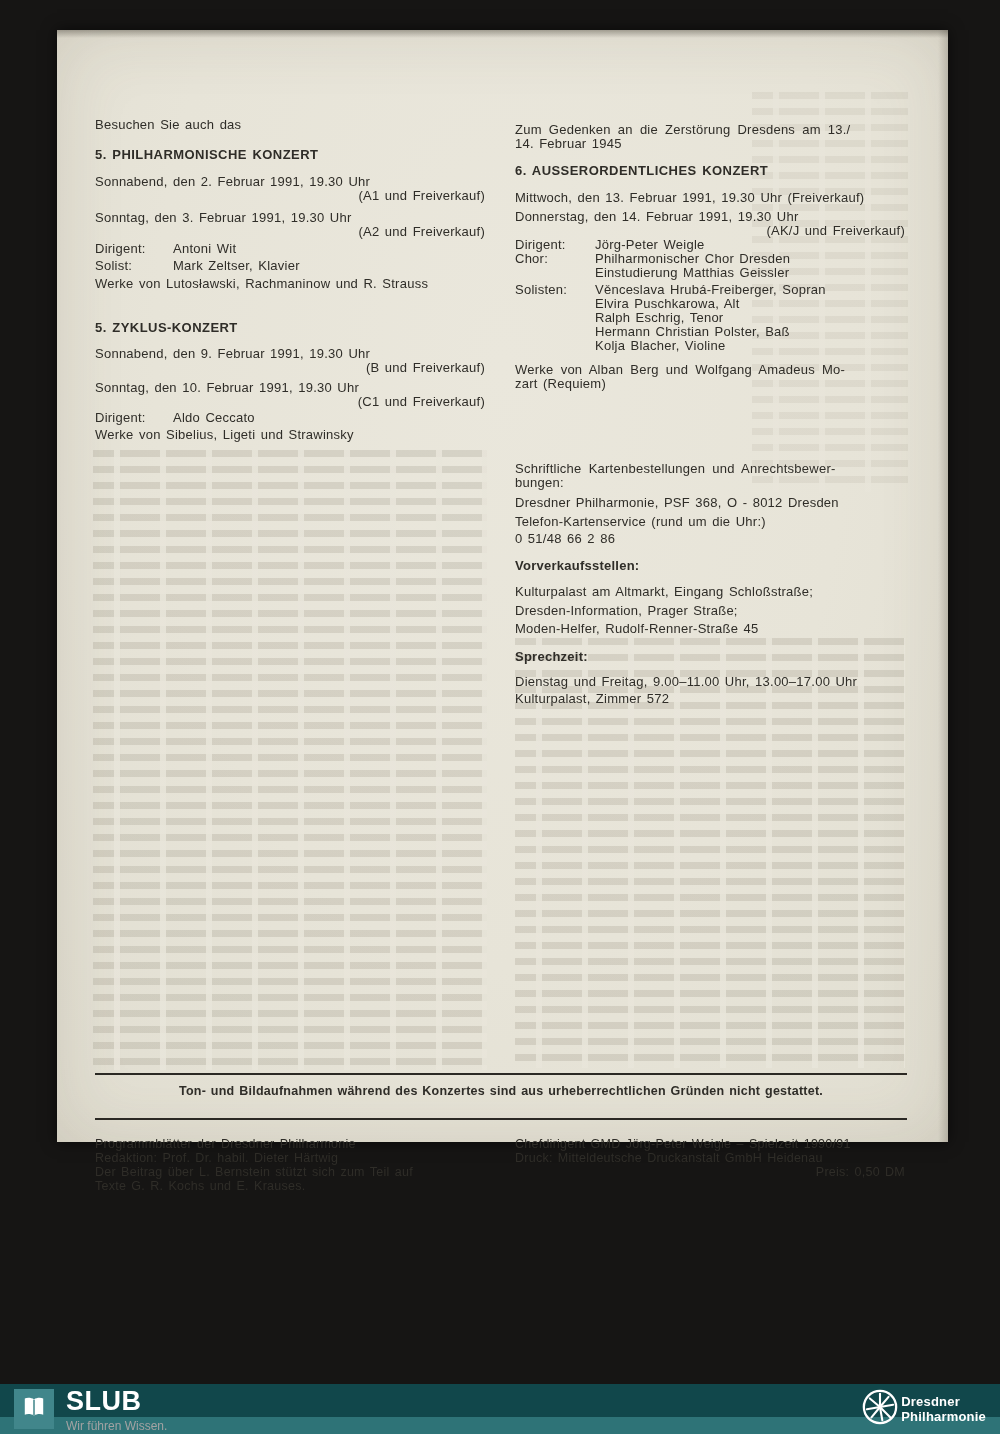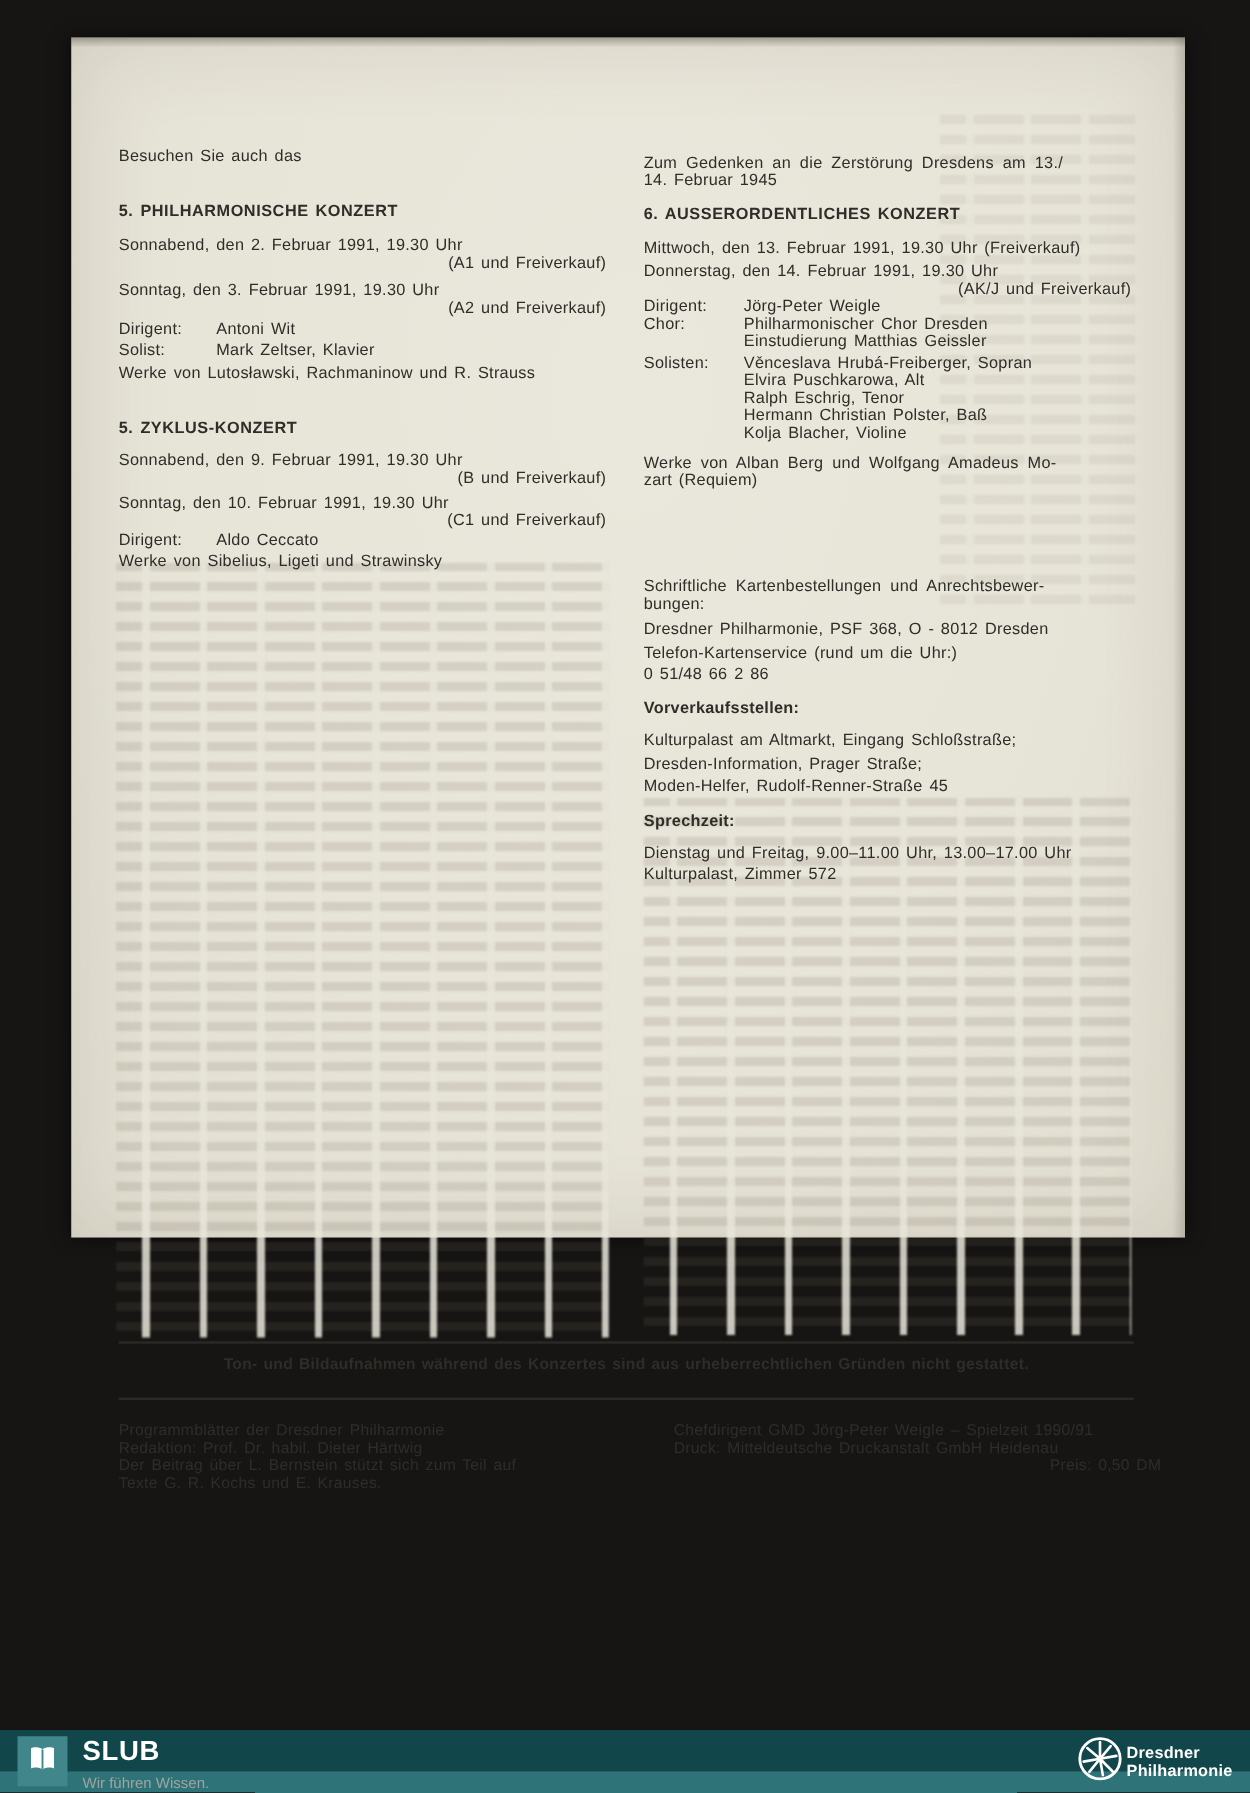--- a/index.html
+++ b/index.html
@@ -4,21 +4,21 @@
 <style>
   * { margin:0; padding:0; box-sizing:border-box; }
   html,body { background:#161514; }
   body {
     width:1000px; height:1434px; position:relative; overflow:hidden;
     font-family:"Liberation Sans", sans-serif;
   }
 
   
   .scan-page {
-    position:absolute; left:57px; top:30px; width:891px; height:960px;
+    position:absolute; left:57px; top:30px; width:891px; height:1112px;
     background: radial-gradient(ellipse at 50% 30%, #eae7dc 0%, #e7e4d8 55%, #e1ded1 100%);
     box-shadow: inset 0 0 70px rgba(90,80,55,.14), 0 0 14px rgba(0,0,0,.6);
     color:#2f2d28;
     font-size:13px; line-height:14px; letter-spacing:.25px; word-spacing:1.5px;
   }
   .scan-edge-top {
     position:absolute; top:0; left:0; right:0; height:8px;
     background: linear-gradient(180deg, rgba(60,55,45,.38), rgba(60,55,45,0));
   }
   .scan-edge-right {
@@ -50,50 +50,50 @@
   .wide { word-spacing:3.2px; }
 
   .row { display:flex; }
   .col-left  .row .lbl { width:78px; flex:none; }
   .col-right .row .lbl { width:80px; flex:none; }
   .vals div { white-space:nowrap; }
 
   .mt1{margin-top:3px}.mt2{margin-top:2px}.mt3{margin-top:3px}.mt4{margin-top:4px}
   .mt5{margin-top:5px}.mt6{margin-top:6px}.mt8{margin-top:8px}.mt10{margin-top:10px}
   .mt11{margin-top:11px}.mt12{margin-top:12px}.mt13{margin-top:13px}.mt14{margin-top:14px}
-  .mt15{margin-top:30px}.mt19{margin-top:13px}.mt30{margin-top:30px}
+  .mt15{margin-top:16px}.mt19{margin-top:13px}.mt30{margin-top:30px}
   .mt71{margin-top:71px}
 
   
   .notice {
     position:absolute; left:38px; top:1043px; width:812px;
     border-top:2px solid #2b2924; border-bottom:2px solid #2b2924;
     padding:9px 0 20px 0; text-align:center;
     font-weight:bold; font-size:12.5px; letter-spacing:.25px; word-spacing:1px;
     white-space:nowrap;
   }
 
   
   .credits-left  { position:absolute; left:38px;  top:1107px; width:404px; font-size:12.5px; line-height:14px; }
-  .credits-right { position:absolute; left:458px; top:1107px; width:390px; font-size:12.5px; line-height:14px;margin-left:24px; }
+  .credits-right { position:absolute; left:458px; top:1107px; width:390px; font-size:12.5px; line-height:14px; }
   .credits-left div, .credits-right div { white-space:nowrap; }
   .credits-right .r { text-align:right; }
 
   
   .footer { position:absolute; left:0; bottom:0; width:1000px; height:50px; }
   .footer-strip-top    { position:absolute; top:0; left:0; width:100%; height:33px; background:#11474b; }
   .footer-strip-bottom { position:absolute; top:33px; left:0; width:100%; height:17px; background:#2e7377; }
 
   .slub-square {
     position:absolute; left:14px; top:5px; width:40px; height:40px;
     background:#41868b; display:flex; align-items:center; justify-content:center;
   }
   .slub-name {
     position:absolute; left:66px; top:2px; color:#fff; font-weight:bold;
-    font-size:22px; line-height:30px; letter-spacing:.5px;
+    font-size:27px; line-height:30px; letter-spacing:.5px;
   }
   .slub-tagline {
     position:absolute; left:66px; top:35px; color:#a3a3a3; font-size:12px; line-height:14px;
   }
   .dp-block {
     position:absolute; right:14px; top:0; height:50px;
     display:flex; align-items:center; gap:2px; color:#fff;
   }
   .dp-text { font-size:13px; line-height:15px; font-weight:bold; letter-spacing:.2px; }
 </style>

